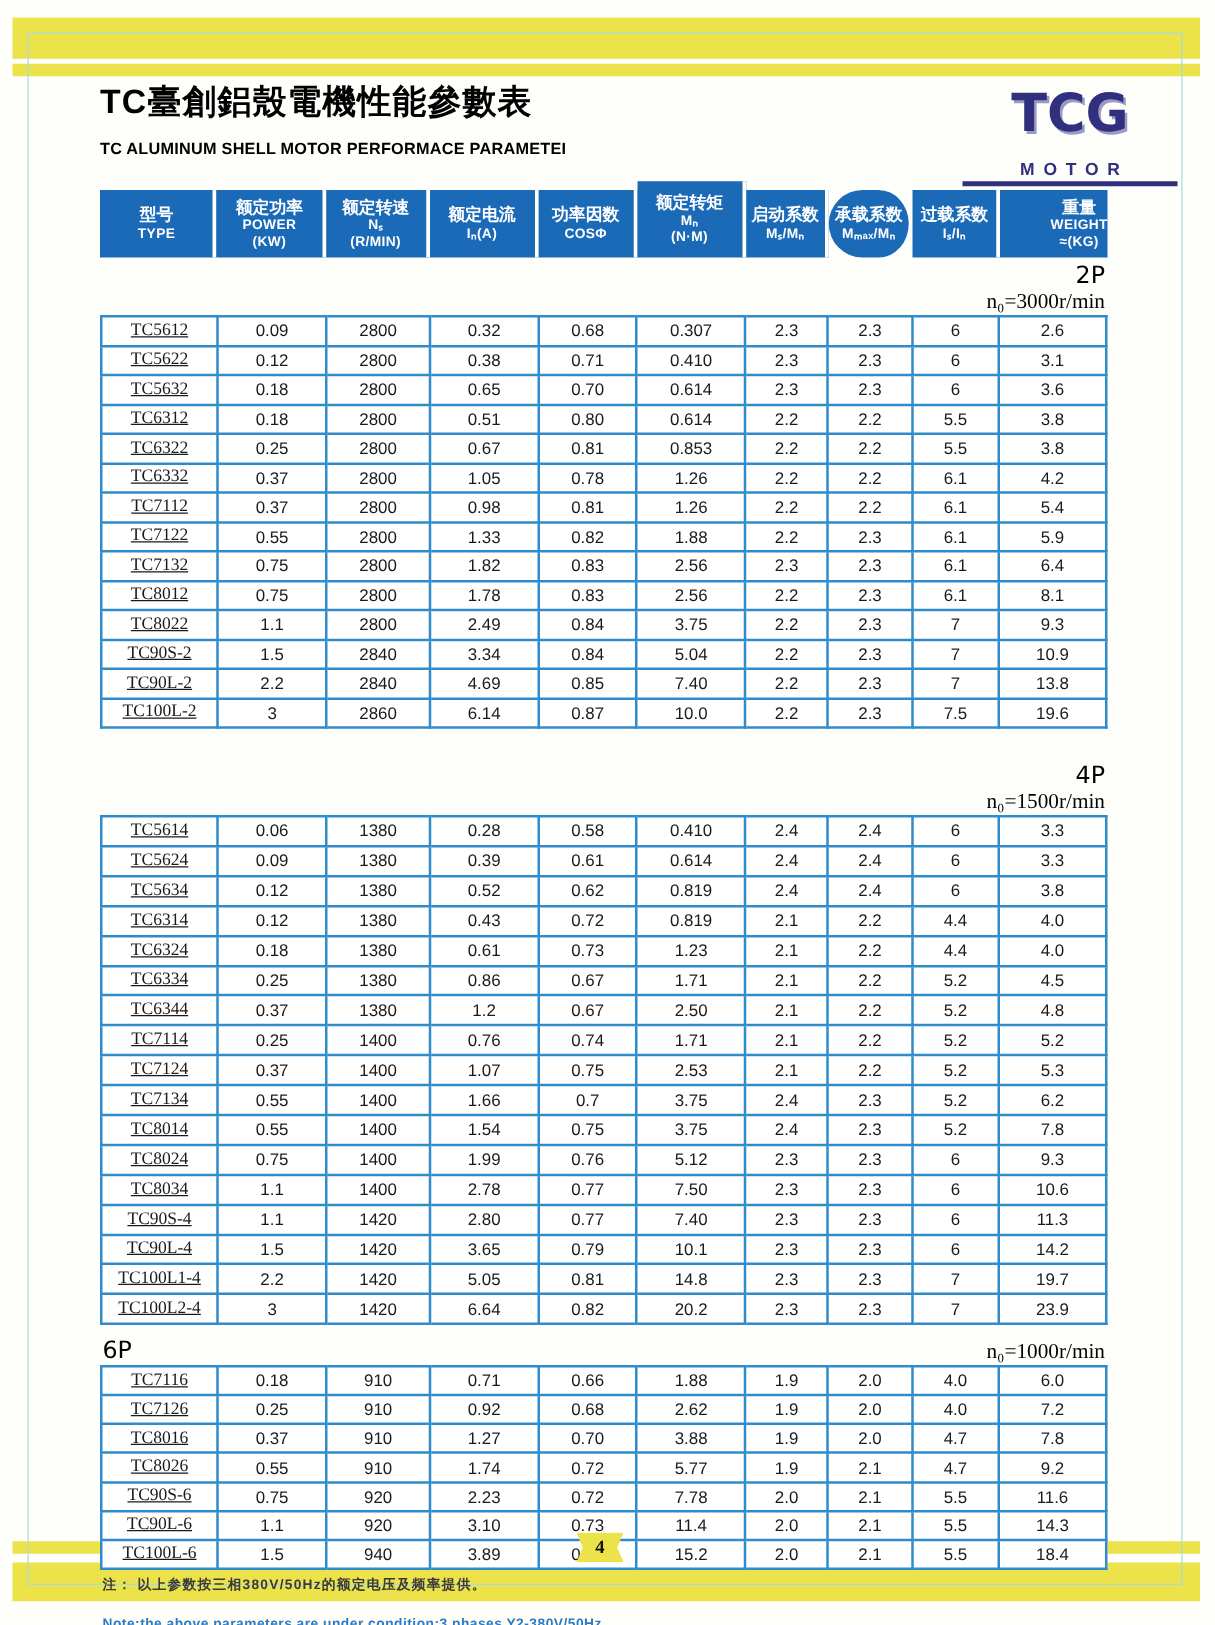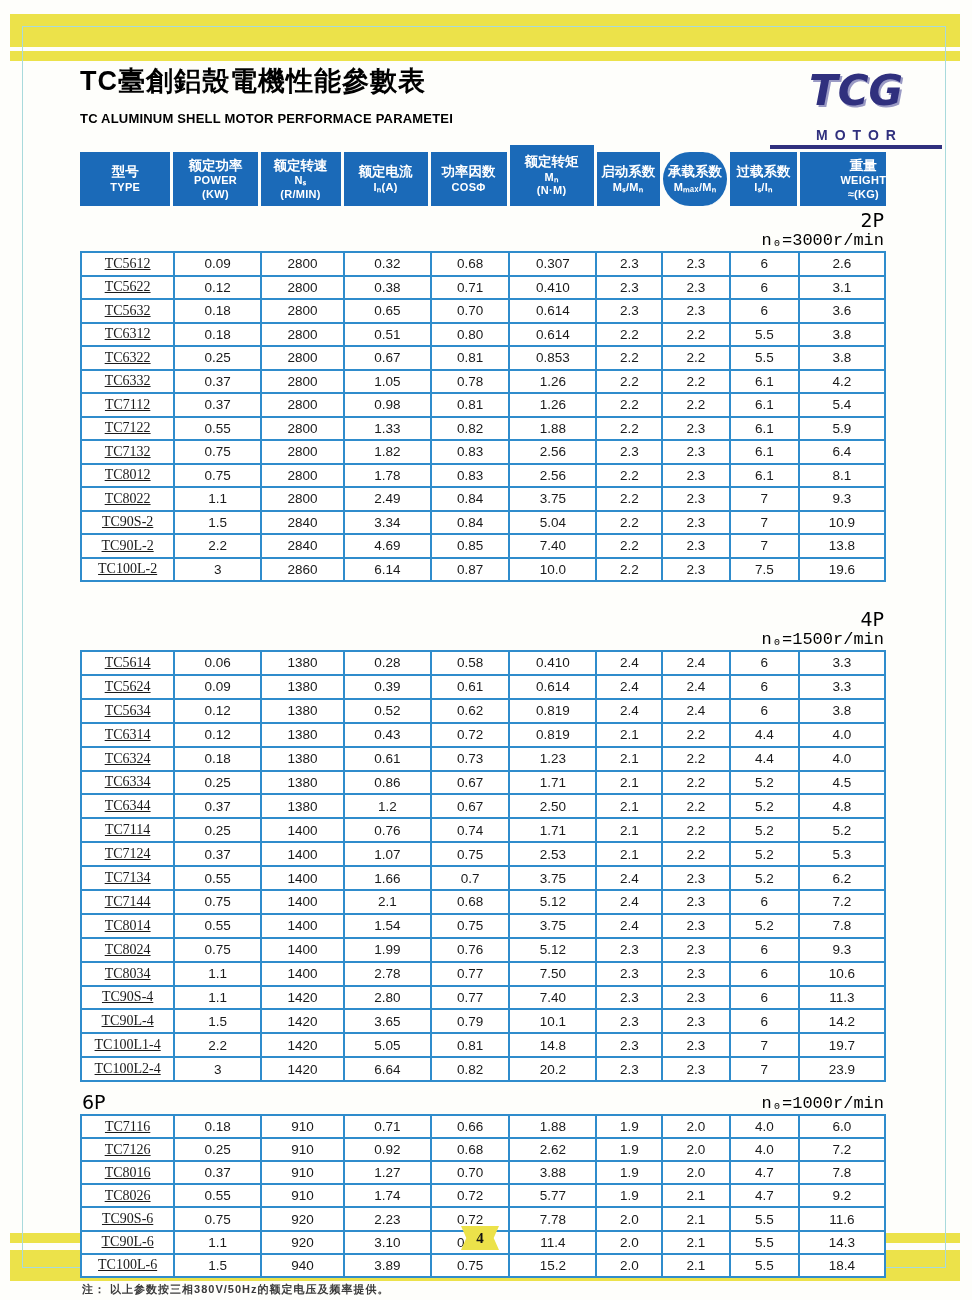--- a/index.html
+++ b/index.html
@@ -19,21 +19,21 @@
     position:absolute; left:22px; top:26px; width:922px; height:1240px;
     border:1px solid #a9dadc; z-index:2; pointer-events:none;
   }
   .content { position:absolute; left:80px; top:66px; width:806px; z-index:3; }
 
   .doc-title { margin:0; font-size:27px; font-weight:bold; letter-spacing:1px; color:#000; line-height:1.15; }
   .doc-subtitle { font-size:13px; font-weight:bold; color:#000; margin-top:14px; letter-spacing:0.2px; }
 
   .logo { position:absolute; top:4px; right:-56px; width:172px; text-align:center; }
   .logo-text {
-    font-family:"DejaVu Sans", sans-serif; font-style:italic; font-weight:bold;
+    font-family:"DejaVu Sans", sans-serif; font-weight:bold;
     font-size:42px; line-height:1; color:#30307e;
     text-shadow:2px 2px 0 #9a9ac4;
   }
   .logo-sub { font-size:14px; font-weight:bold; letter-spacing:7px; color:#30307e; margin-top:15px; text-indent:7px; }
   .logo-rule { height:4px; background:#30307e; margin-top:2px; }
 
   
   .hdr-row { display:flex; align-items:flex-end; margin-top:19px; }
   .hdr-cell {
     box-sizing:border-box; height:54px; background:#1b6ab8; color:#fff;
@@ -44,21 +44,21 @@
   .hdr-cell.hc5 { height:61px; }
   .hl-cn { font-size:13.5px; font-weight:bold; line-height:1.3; }
   .hl-en { font-size:11px; font-weight:bold; line-height:1.25; letter-spacing:0.3px; }
 
   .motor-section { margin-top:0; }
   .section-bar { display:flex; justify-content:space-between; align-items:flex-end; margin-top:3px; padding:0 2px 1px 2px; }
   .sec-2p .section-bar, .sec-4p .section-bar { margin-top:3px;flex-direction:column; }
   .sec-4p .section-bar { margin-top:26px; }
   .sec-6p .section-bar { margin-top:9px; }
   .sec-label { font-size:19px; color:#000; font-family:"DejaVu Sans", sans-serif; }
-  .sec-speed { font-size:17px; color:#000; font-family:Liberation Mono, monospace; }
+  .sec-speed { font-size:17px; color:#000; font-family:Liberation Serif, serif; }
 
   table.data-table {
     width:100%; border-collapse:collapse; table-layout:fixed;
     border:2px solid #2f8ccc; background:#fff;
   }
   table.data-table td {
     border:2px solid #2f8ccc; text-align:center; vertical-align:middle;
     padding:0; color:#1a1a1a;
   }
   .sec-2p td { height:21.5px; }
@@ -473,32 +473,20 @@
               <td class="cell-num">1400</td>
               <td class="cell-num">1.66</td>
               <td class="cell-num">0.7</td>
               <td class="cell-num">3.75</td>
               <td class="cell-num">2.4</td>
               <td class="cell-num">2.3</td>
               <td class="cell-num">5.2</td>
               <td class="cell-num">6.2</td>
             </tr>
             <tr>
-              <td class="cell-model">TC7144</td>
-              <td class="cell-num">0.75</td>
-              <td class="cell-num">1400</td>
-              <td class="cell-num">2.1</td>
-              <td class="cell-num">0.68</td>
-              <td class="cell-num">5.12</td>
-              <td class="cell-num">2.4</td>
-              <td class="cell-num">2.3</td>
-              <td class="cell-num">6</td>
-              <td class="cell-num">7.2</td>
-            </tr>
-            <tr>
               <td class="cell-model">TC8014</td>
               <td class="cell-num">0.55</td>
               <td class="cell-num">1400</td>
               <td class="cell-num">1.54</td>
               <td class="cell-num">0.75</td>
               <td class="cell-num">3.75</td>
               <td class="cell-num">2.4</td>
               <td class="cell-num">2.3</td>
               <td class="cell-num">5.2</td>
               <td class="cell-num">7.8</td>

